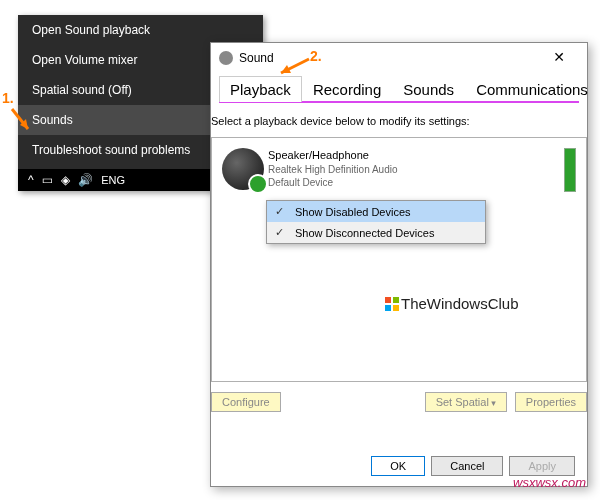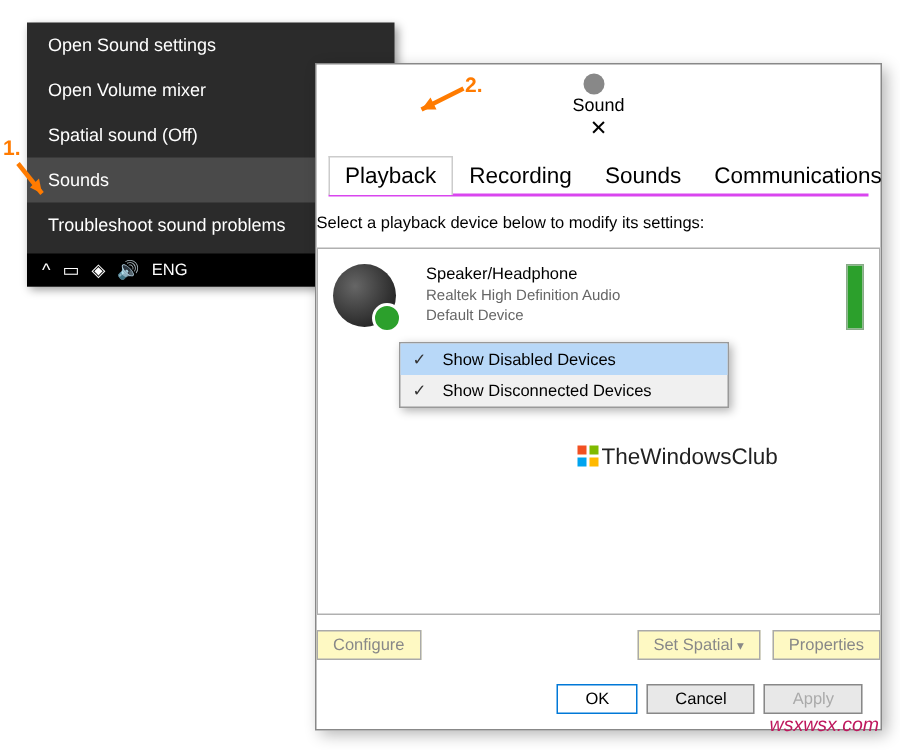--- a/index.html
+++ b/index.html
@@ -8,34 +8,34 @@
 
 .ctx-menu { position: absolute; top: 15px; left: 18px; width: 245px; background: #2b2b2b; color: #fff; font-size: 12px; box-shadow: 2px 2px 6px rgba(0,0,0,.4); z-index: 2; }
 .ctx-item { padding: 8px 14px; cursor: default; }
 .ctx-item.hover { background: #4a4a4a; }
 .taskbar { background: #000; display: flex; align-items: center; padding: 4px 10px; gap: 8px; margin-top: 4px; }
 .taskbar .ico { color: #fff; font-size: 12px; }
 .taskbar .lang { color: #fff; font-size: 11px; }
 
 
 .dialog { position: absolute; top: 42px; left: 210px; width: 378px; height: 445px; background: #fff; border: 1px solid #888; box-shadow: 3px 3px 10px rgba(0,0,0,.3); z-index: 3; }
-.titlebar { display: flex; align-items: center; padding: 6px 8px; font-size: 12px; flex-direction: column; }
+.titlebar { display: flex; align-items: flex-end; padding: 6px 8px; font-size: 12px; }
 .titlebar .ticon { width: 14px; height: 14px; background: #888; border-radius: 50%; margin-right: 6px; }
 .titlebar .ttl { flex: 1; }
 .titlebar .close { width: 40px; text-align: center; font-size: 14px; cursor: default; }
 
 .tabs { display: flex; border-bottom: 2px solid #d946ef; margin: 4px 8px 0; font-size: 15px; }
 .tab { padding: 4px 10px; border: 1px solid transparent; border-bottom: none; position: relative; top: 1px; cursor: default; }
 .tab.active { border-color: #ccc; background: #fff; }
 
 .body { padding: 12px 0; font-size: 11px; }
 .instr { margin-bottom: 10px; }
 
 .devlist { border: 1px solid #b0b0b0; height: 245px; padding: 6px; position: relative; background: #fff; }
-.device { display: flex; align-items: flex-start; gap: 20px; padding: 4px; }
+.device { display: flex; align-items: flex-start; gap: 4px; padding: 4px; }
 .dev-icon { width: 42px; height: 42px; background: radial-gradient(circle at 35% 35%, #666, #111); border-radius: 50%; position: relative; }
 .dev-icon::after { content: ""; position: absolute; right: -4px; bottom: -4px; width: 16px; height: 16px; background: #2ca02c; border: 2px solid #fff; border-radius: 50%; }
 .dev-text { flex: 1; line-height: 1.35; }
 .dev-text .dname { font-weight: 400; color: #000; }
 .dev-text .dsub { color: #666; font-size: 10px; }
 .meter { width: 12px; height: 44px; background: linear-gradient(#2ca02c, #2ca02c); margin-left: auto; border: 1px solid #8a8; }
 
 .popup { position: absolute; top: 62px; left: 54px; width: 220px; background: #f0f0f0; border: 1px solid #999; box-shadow: 2px 2px 6px rgba(0,0,0,.3); font-size: 11px; }
 .popup-item { display: flex; align-items: center; padding: 4px 8px; gap: 8px; cursor: default; }
 .popup-item.sel { background: #b8d8f8; }
@@ -73,21 +73,21 @@
     <path d="M4 4 L20 24" stroke="#ff7b00" stroke-width="3" fill="none"></path>
     <path d="M20 24 L12 20 L18 14 Z" fill="#ff7b00"></path>
   </svg>
 <div class="anno2">2.</div>
 <svg class="arrow2" width="40" height="24">
     <path d="M36 4 L8 18" stroke="#ff7b00" stroke-width="3" fill="none"></path>
     <path d="M8 18 L14 10 L18 18 Z" fill="#ff7b00"></path>
   </svg>
 
 <div class="ctx-menu">
-  <div class="ctx-item">Open Sound settings</div>
+  <div class="ctx-item">Open Sound playback</div>
   <div class="ctx-item">Open Volume mixer</div>
   <div class="ctx-item">Spatial sound (Off)</div>
   <div class="ctx-item hover">Sounds</div>
   <div class="ctx-item">Troubleshoot sound problems</div>
   <div class="taskbar">
     <span class="ico">^</span>
     <span class="ico">▭</span>
     <span class="ico">◈</span>
     <span class="ico">🔊</span>
     <span class="lang">ENG</span>

